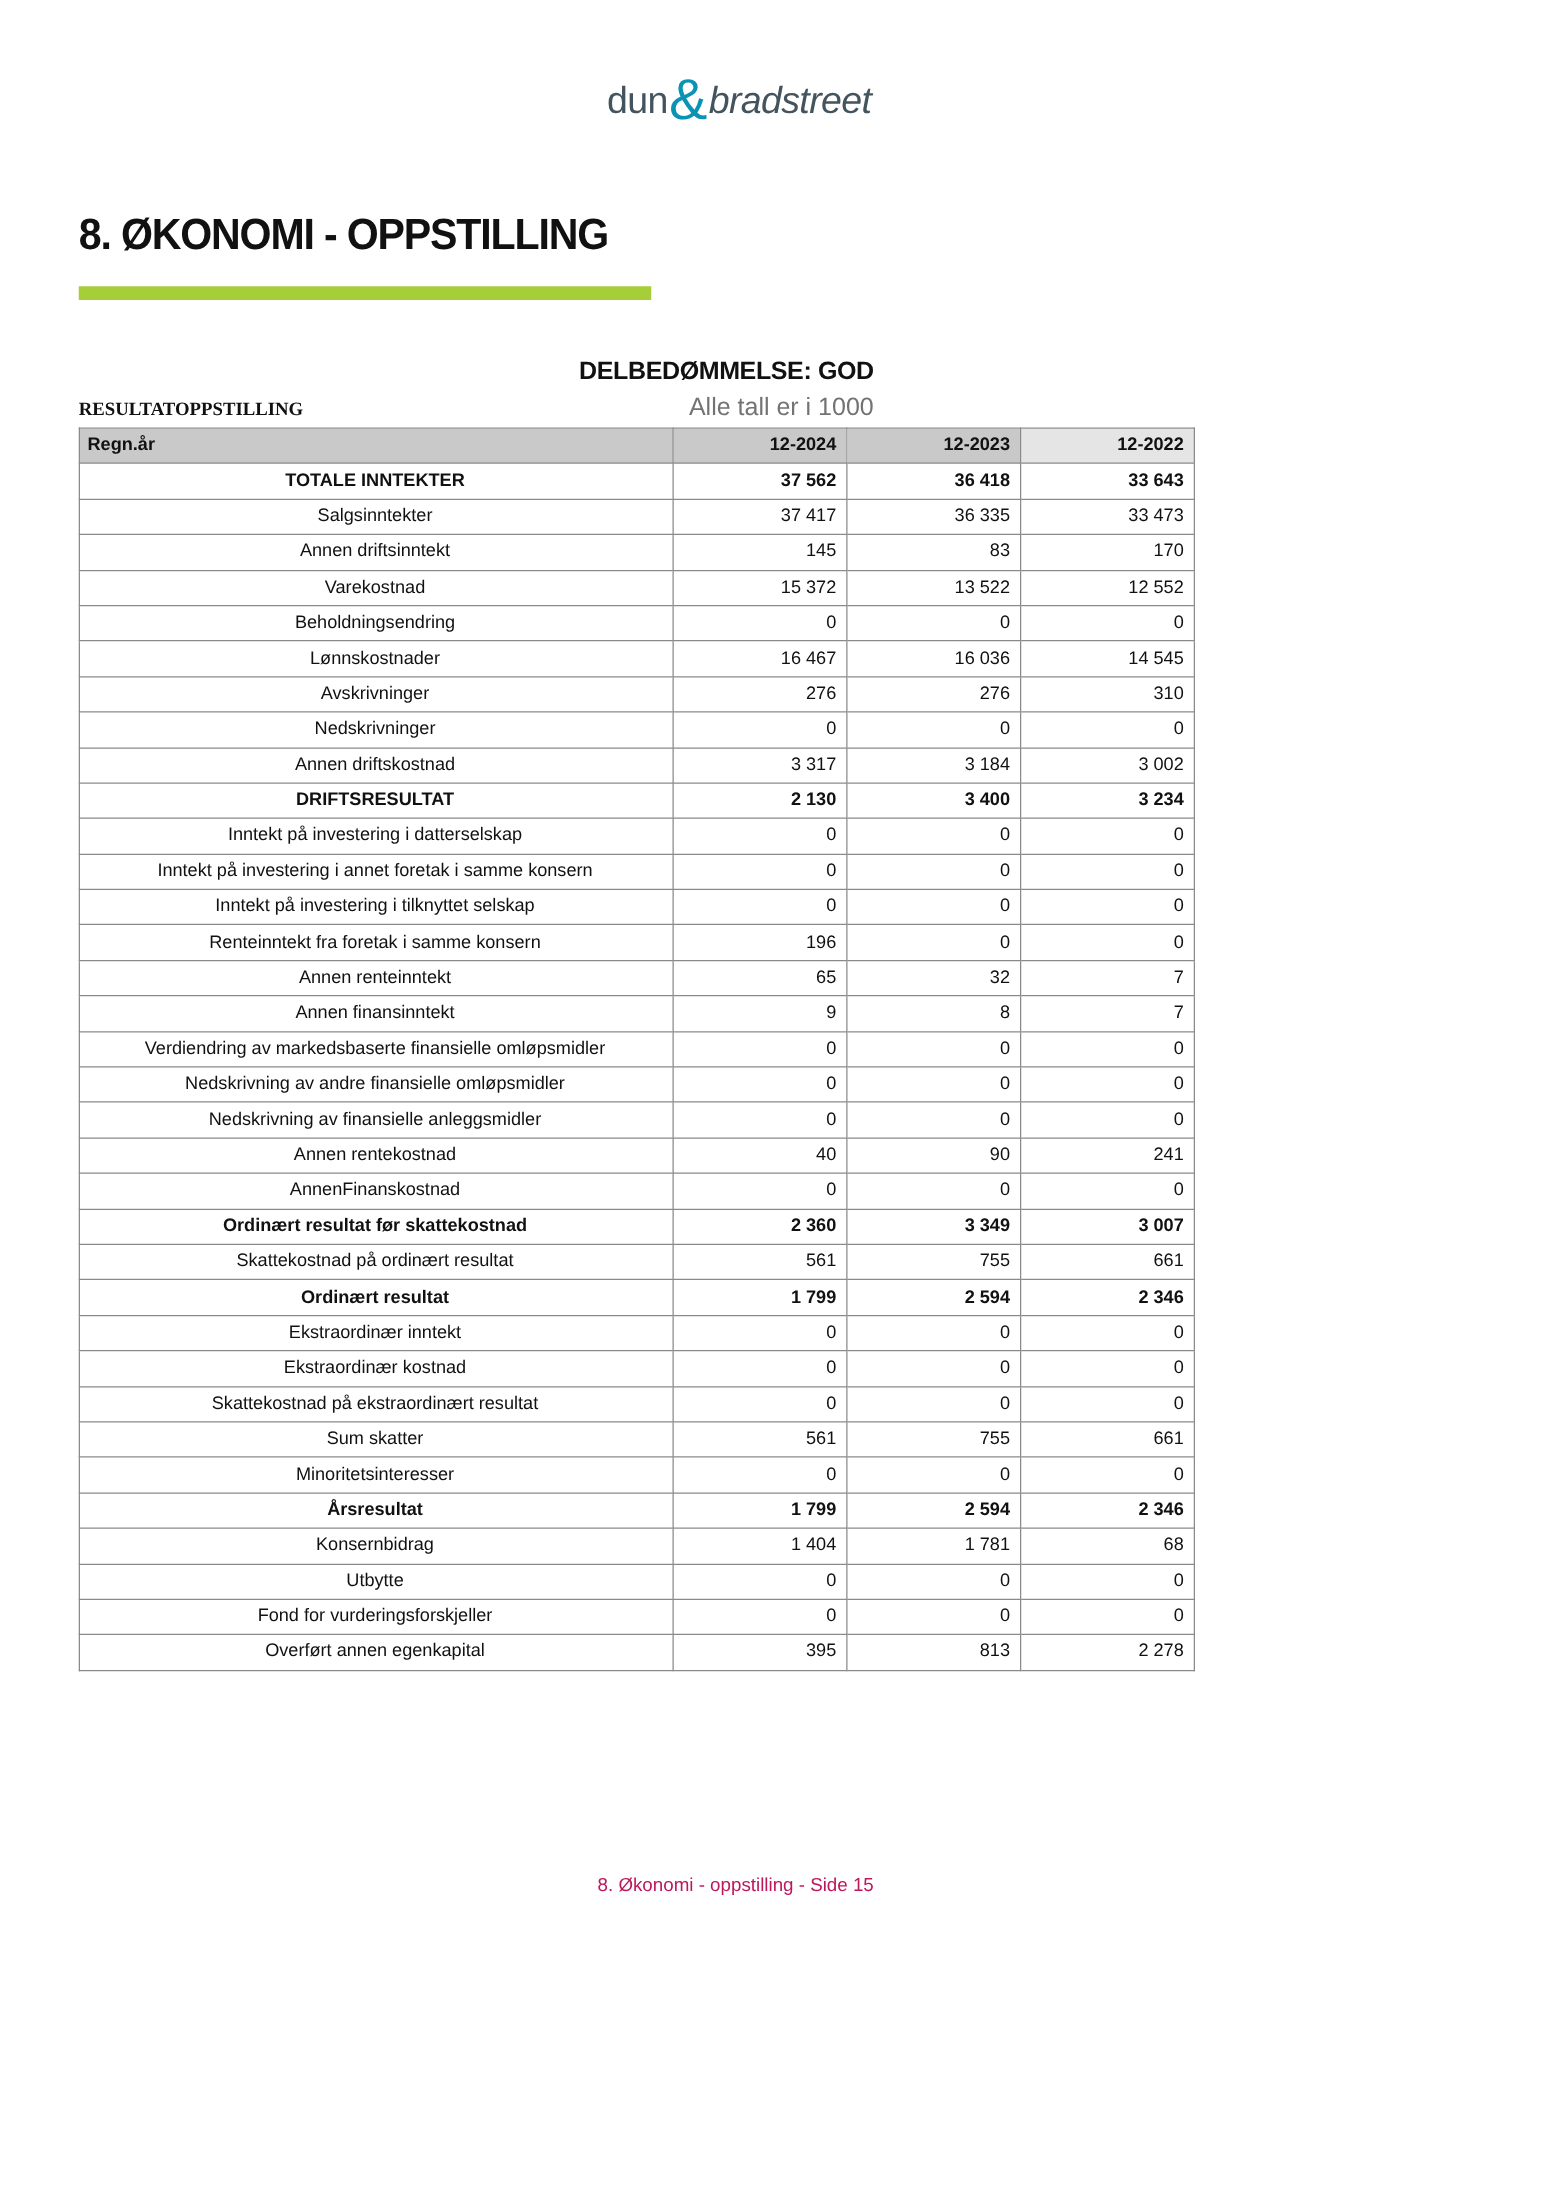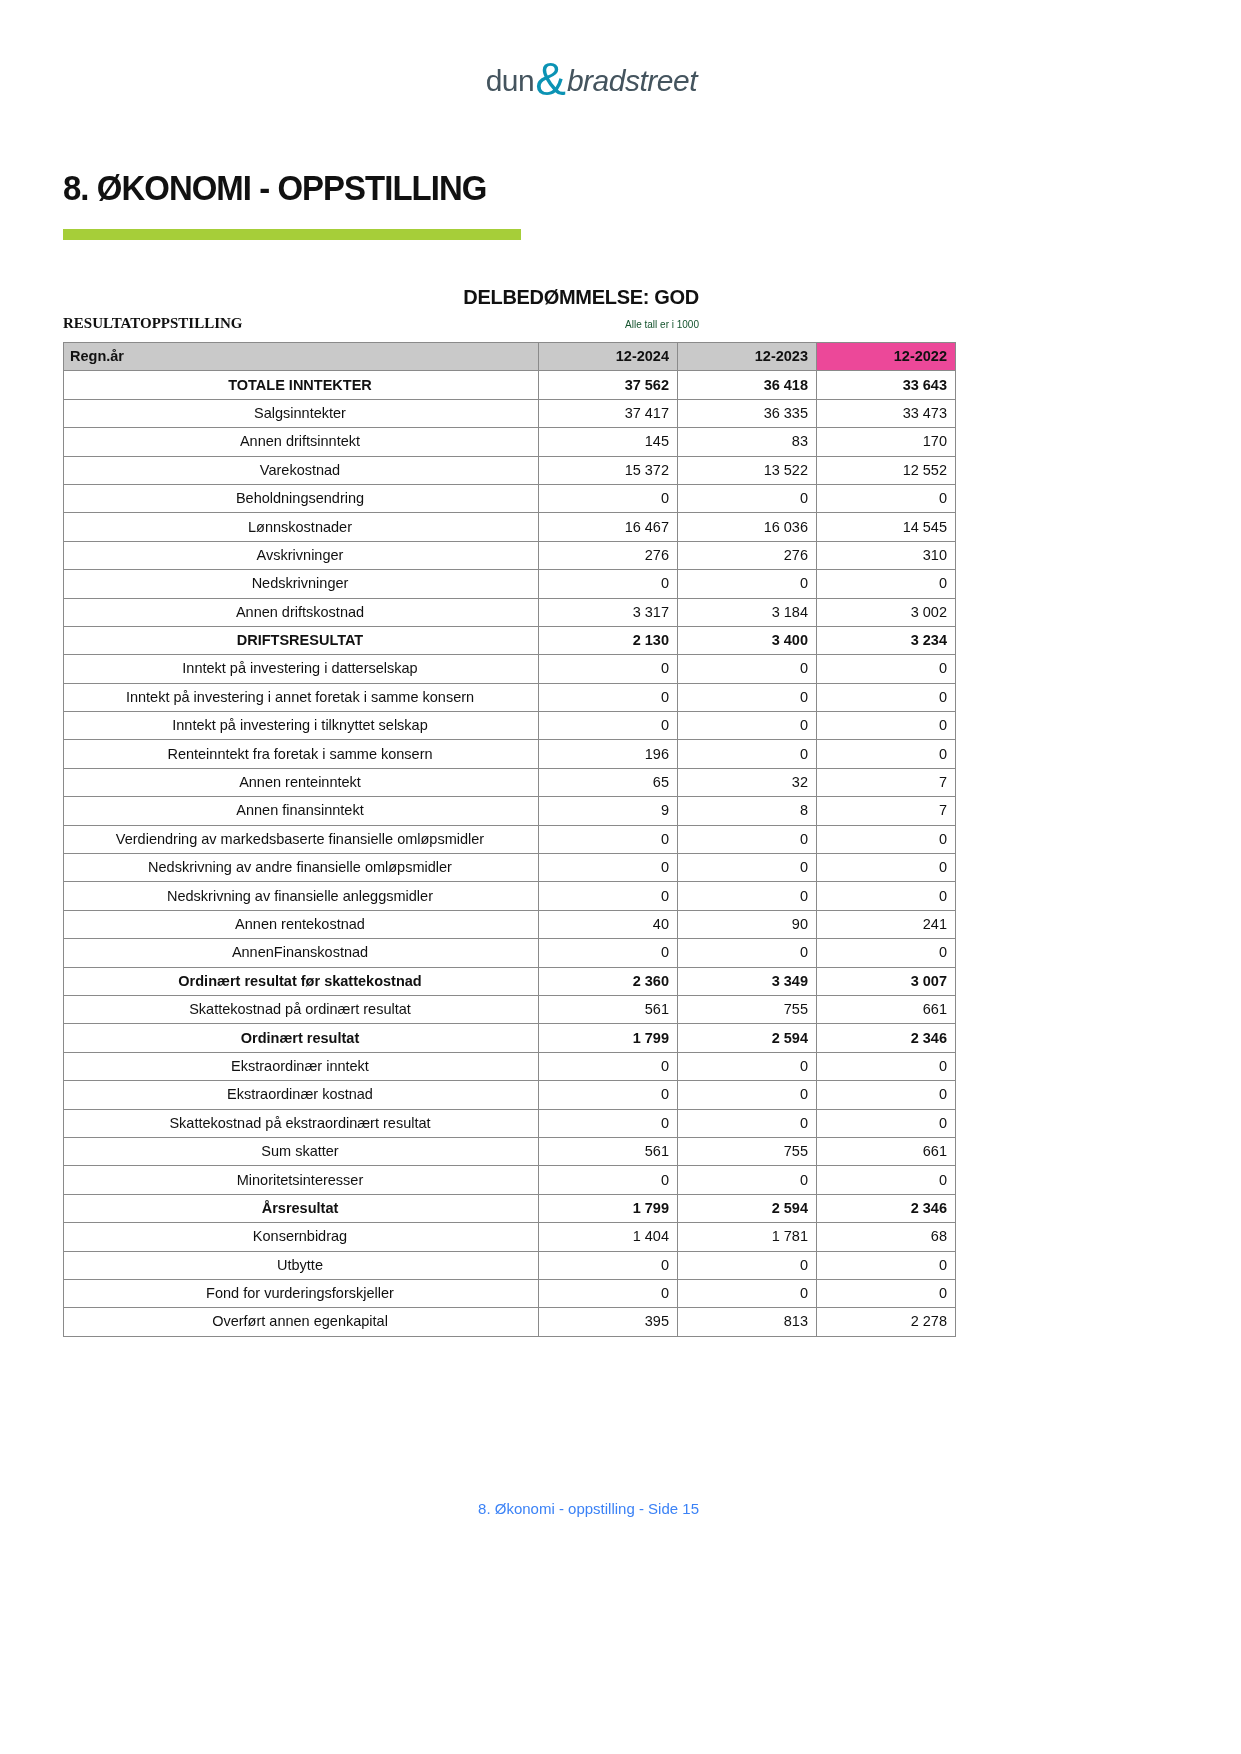--- a/index.html
+++ b/index.html
@@ -78,22 +78,22 @@
     justify-content: space-between;
     align-items: baseline;
   }
   .table-title {
     font-size: 15px;
     font-weight: bold;
     color: #111111;
     font-family: Liberation Serif, serif;
   }
   .units-note {
-    font-size: 10px;
-    color: #14532d;
+    font-size: 20px;
+    color: #737373;
     text-align: center;
   }
 
   
   table.statement {
     position: absolute;
     left: 63px;
     top: 342px;
     width: 892px;
     border-collapse: collapse;
@@ -120,21 +120,21 @@
   td.label-cell { text-align: center; }
   td.num-cell { text-align: right; padding-right: 9px; }
   tr.bold td { font-weight: bold; }
 
   
   .footer {
     position: absolute;
     right: 286px;
     top: 1500px;
     font-size: 15px;
-    color: #3b82f6;
+    color: #be185d;
   }
 </style>
 </head>
 <body>
 
 <div class="page">
 
   <div class="logo">
     <span class="logo-word" style="color: rgb(68, 84, 94);">dun</span>
     <span class="logo-amp" style="color: rgb(11, 147, 180);">&amp;</span>
@@ -156,21 +156,21 @@
       <col class="c-label">
       <col class="c-num">
       <col class="c-num">
       <col class="c-num">
     </colgroup>
     <thead>
       <tr>
         <th class="label-cell" style="background: rgb(201, 201, 201);">Regn.år</th>
         <th style="background: rgb(201, 201, 201);">12-2024</th>
         <th style="background: rgb(201, 201, 201);">12-2023</th>
-        <th style="background: #ec4899;">12-2022</th>
+        <th style="background: #e5e5e5;">12-2022</th>
       </tr>
     </thead>
     <tbody>
         <tr class="bold">
           <td class="label-cell">TOTALE INNTEKTER</td>
           <td class="num-cell">37 562</td>
           <td class="num-cell">36 418</td>
           <td class="num-cell">33 643</td>
         </tr>
         <tr>

